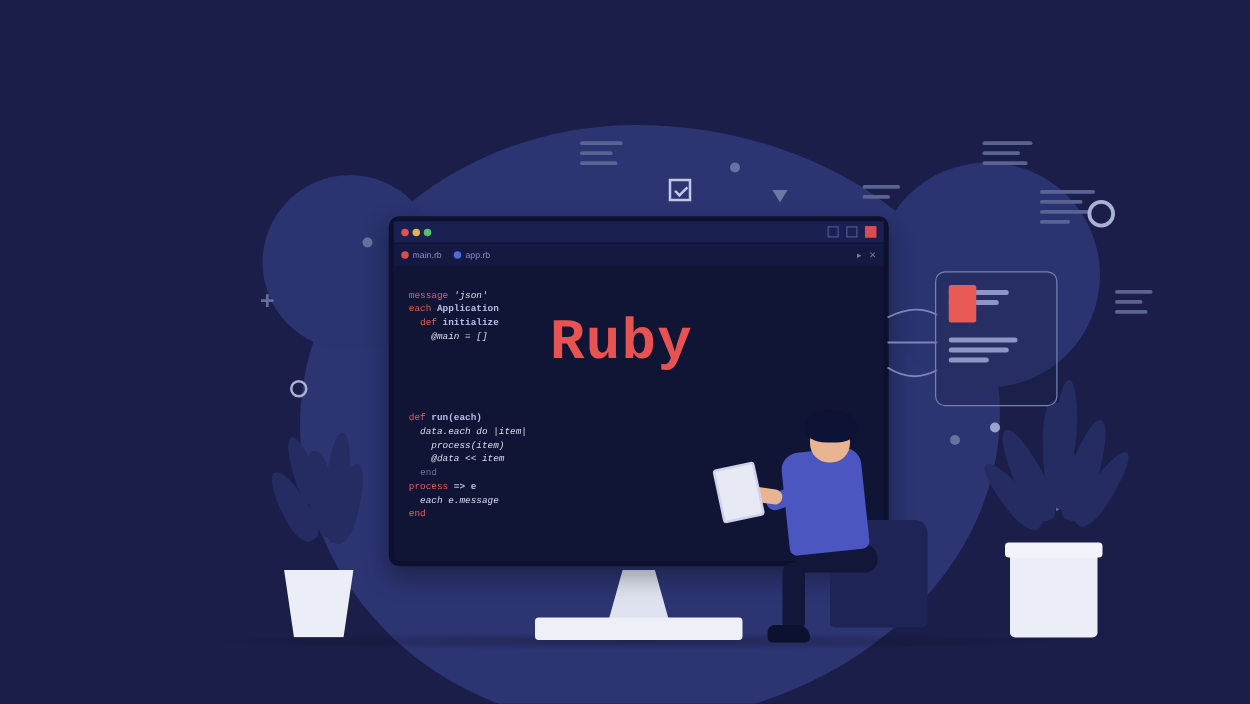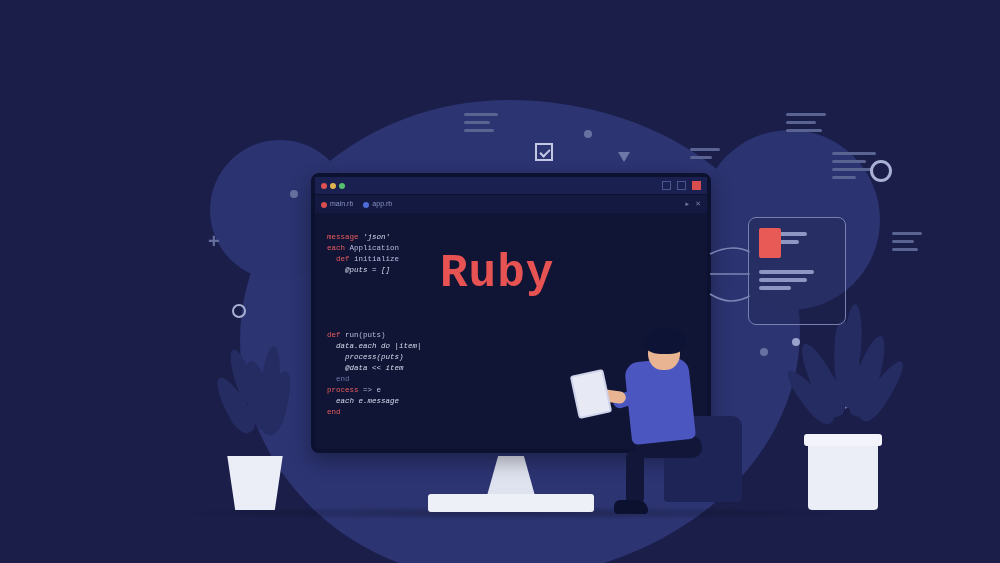--- a/index.html
+++ b/index.html
@@ -79,21 +79,21 @@
 
   .code {
     padding: 8px 12px 4px 12px;
     font-family: 'Courier New', monospace;
     font-size: 7.5px;
     line-height: 11px;
     color:#c7cdec;
     white-space:pre;
     position:relative;
   }
-  .kw{color:#e85d5d;} .op{color:#b7bee3;} .str{color:#d8dced;font-style:italic;} .cm{color:#6b76a5;}
+  .kw{color:#e85d5d;} .op{color:#b7bee3;font-weight:bold;} .str{color:#d8dced;font-style:italic;} .cm{color:#6b76a5;}
   .code-gap { height: 54px; }
   .brand {
     position:absolute;
     left:125px; top:56px;
     font-size:46px; font-weight:700;
     color:#e75252;
     letter-spacing:1px;
   }
 
   
@@ -259,24 +259,24 @@
       <span><span class="tlamp lamp-b"></span><span>app.rb</span></span>
       <span class="right">
         <span>▸</span>
         <span>✕</span>
       </span>
     </div>
     <div class="code">
 <span class="kw">message</span><span class="str"> 'json'</span>
 <span class="kw">each</span><span class="op"> Application</span>
 <span class="kw">  def</span><span class="op"> initialize</span>
-<span class="str">    @puts = []</span>
-<div class="code-gap"></div><span class="kw">def</span><span class="op"> run(puts)</span>
+<span class="str">    @main = []</span>
+<div class="code-gap"></div><span class="kw">def</span><span class="op"> run(each)</span>
 <span class="str">  data.each do |item|</span>
-<span class="str">    process(puts)</span>
+<span class="str">    process(item)</span>
 <span class="str">    @data &lt;&lt; item</span>
 <span class="cm">  end</span>
 <span class="kw">process</span><span class="op"> =&gt; e</span>
 <span class="str">  each e.message</span>
 <span class="kw">end</span>
       <div class="brand">Ruby</div>
     </div>
   </div>
 
   <div class="connector">

